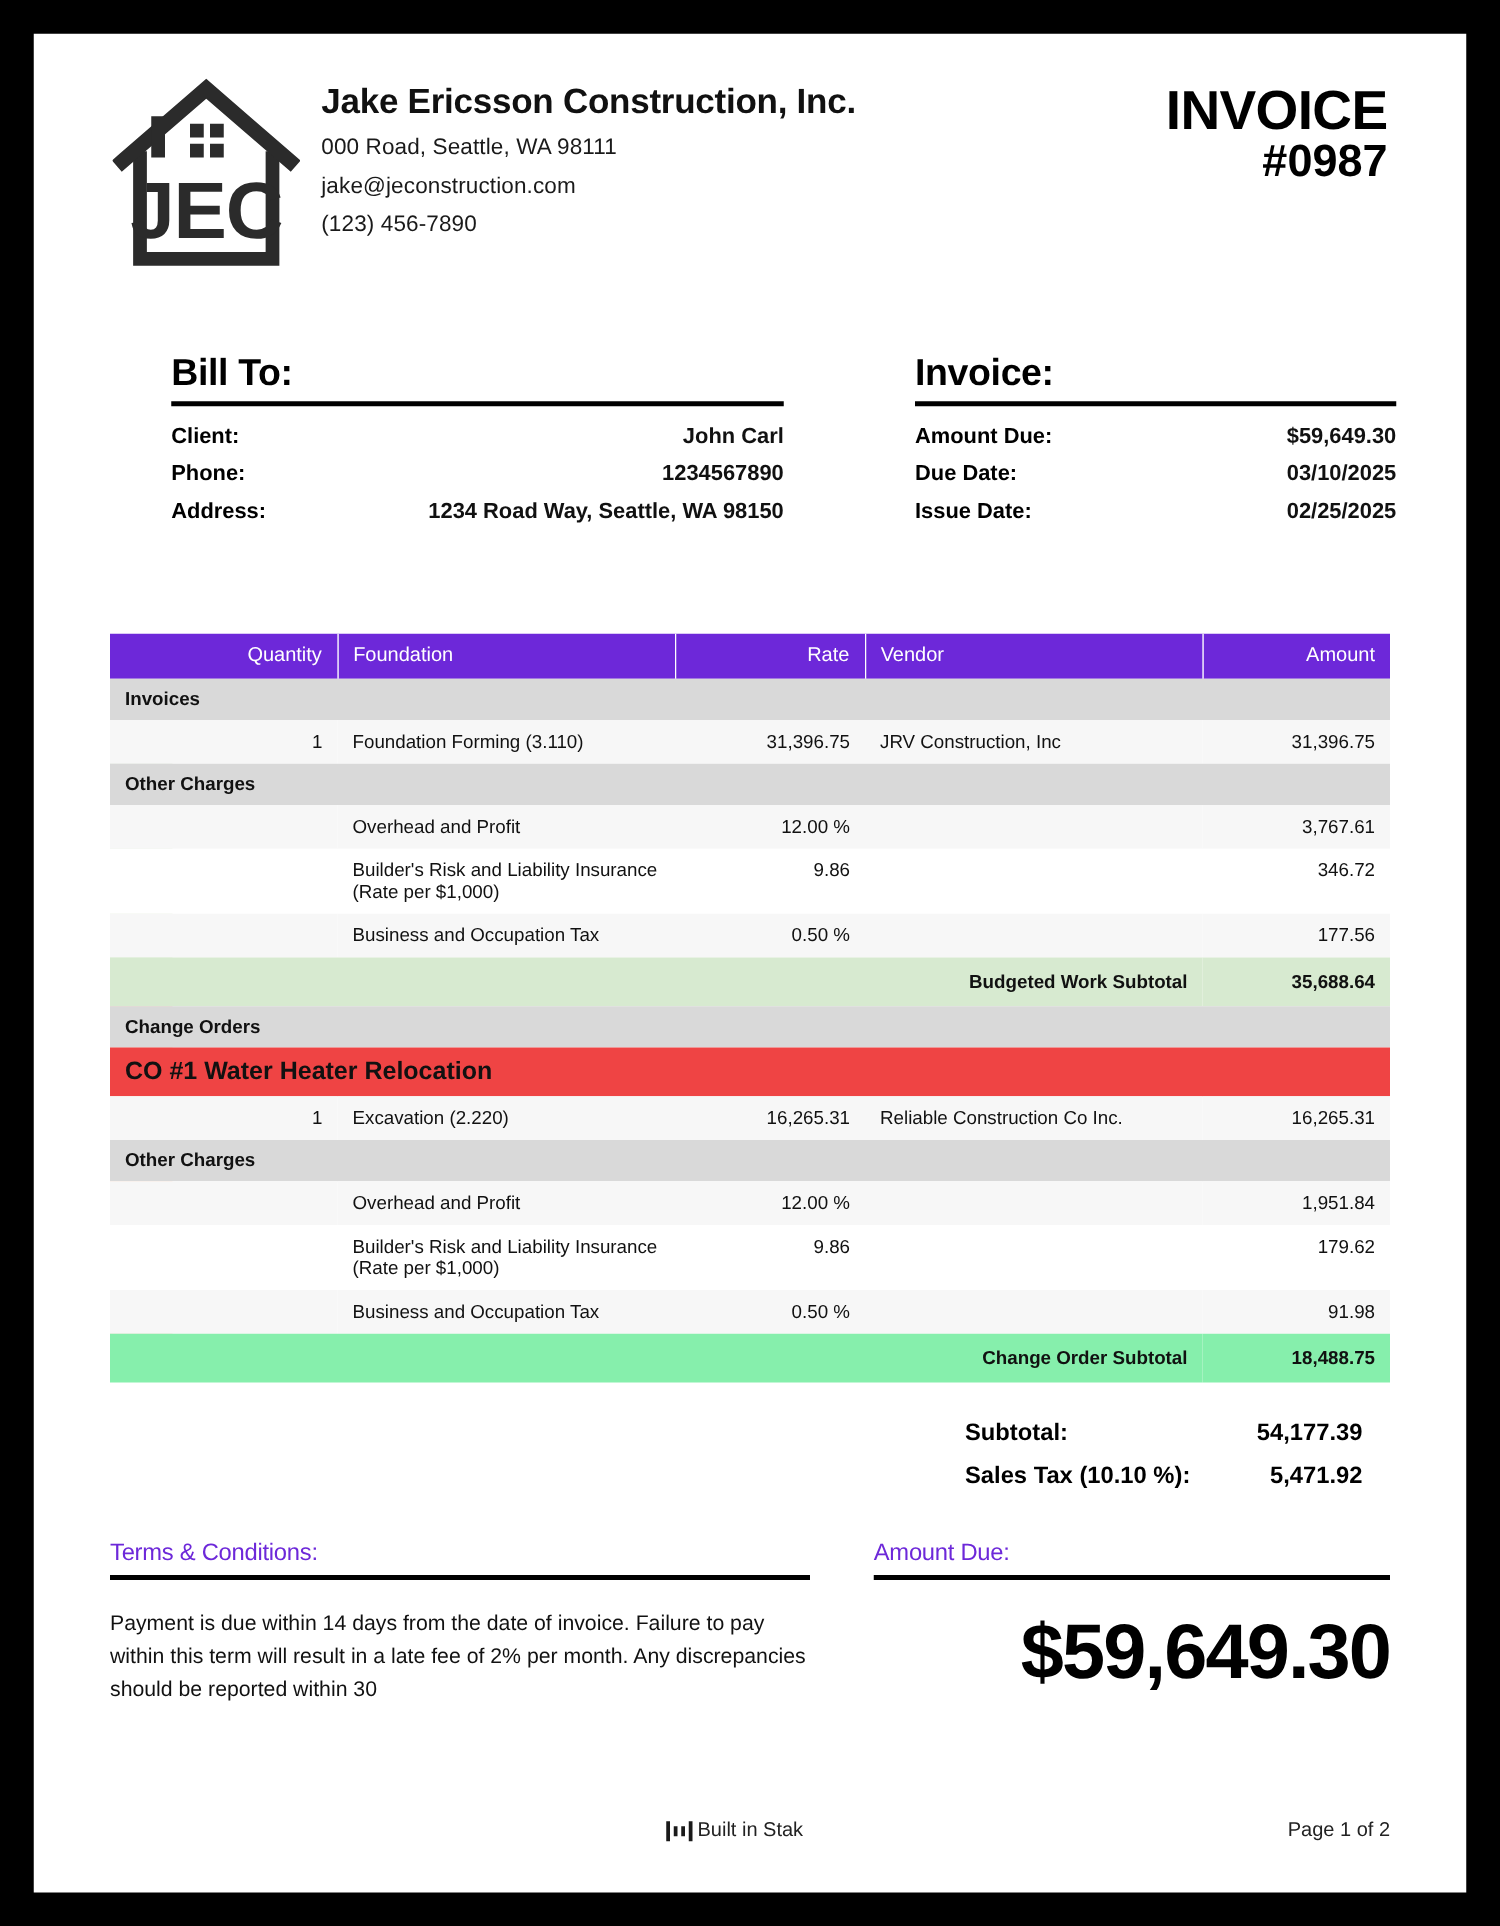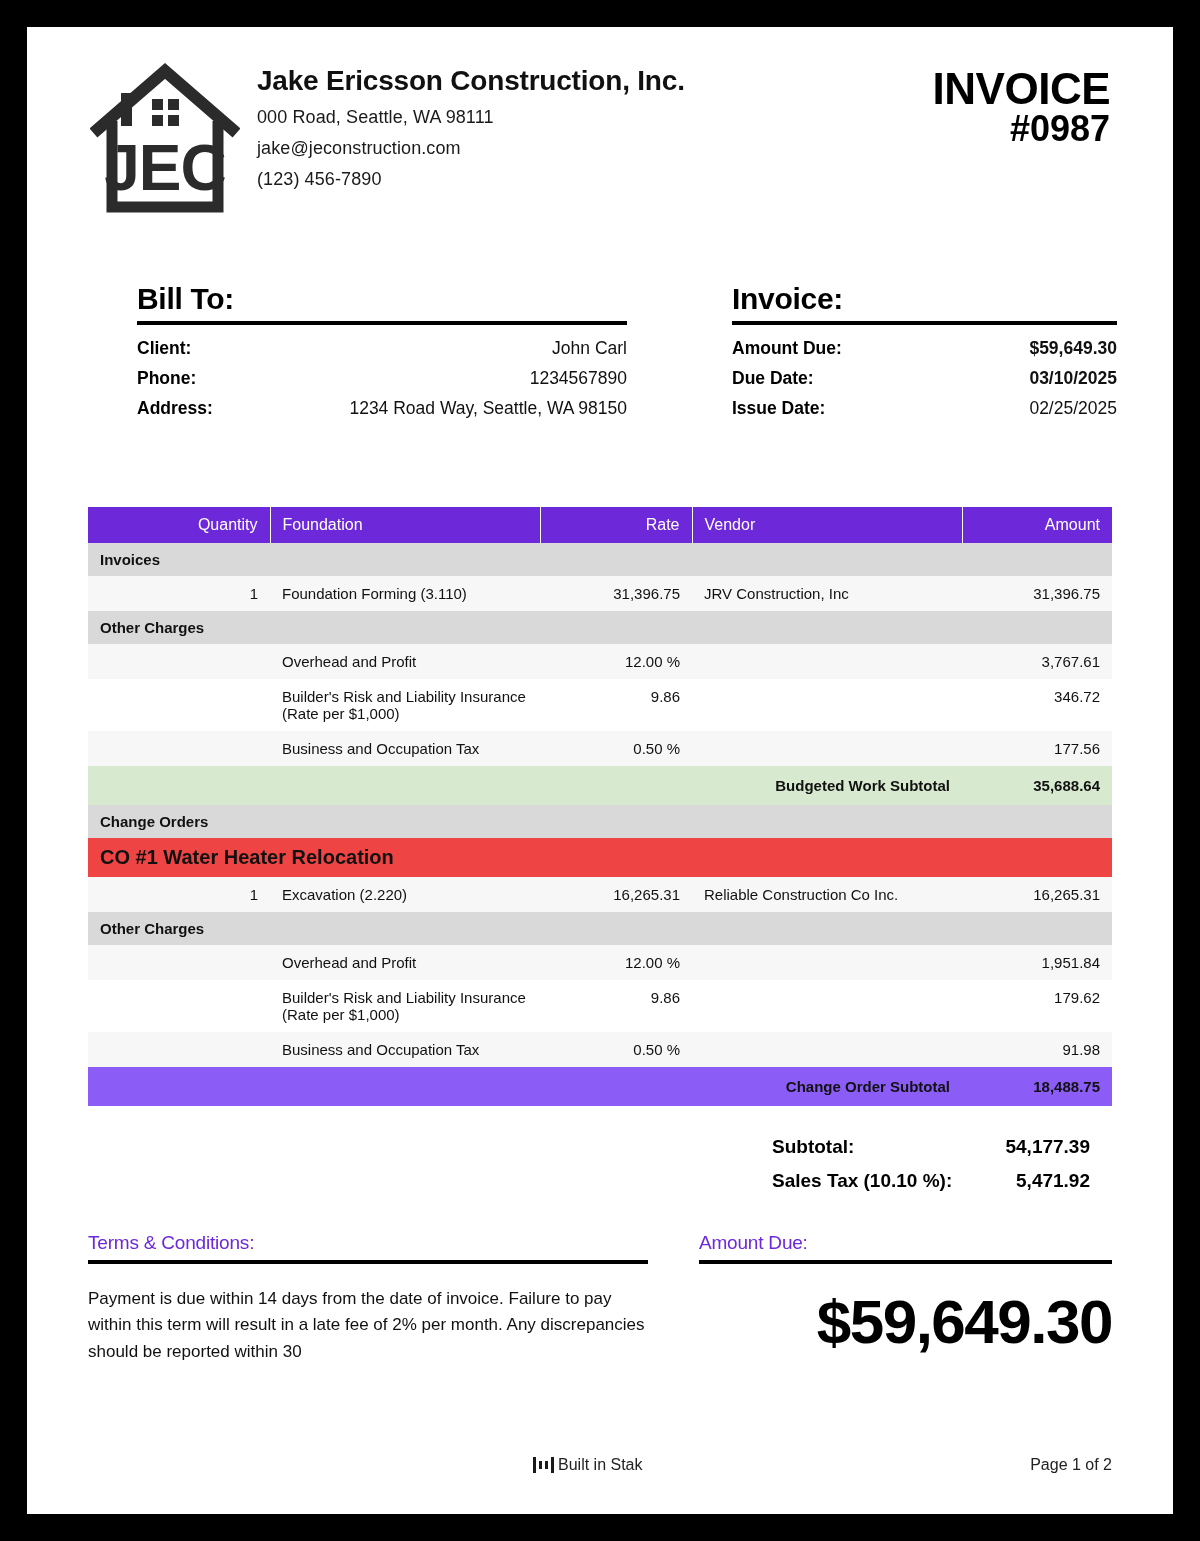--- a/index.html
+++ b/index.html
@@ -100,21 +100,21 @@
     justify-content: space-between;
     align-items: baseline;
     padding: 5px 0 4px 0;
     font-size: 17.5px;
   }
   .kv .k {
     font-weight: bold;
     color: #000;
     white-space: nowrap;
   }
-  .kv .v { color: #111; white-space: nowrap; }
+  .kv .v { color: #111; white-space: nowrap; font-weight: bold; }
   .kv .v.strong { font-weight: bold; }
 
   
   .table-area {
     position: absolute;
     left: 61px;
     top: 480px;
     width: 1024px;
   }
   table.items {
@@ -168,21 +168,21 @@
 
   tr.line-alt td { background: #f7f7f7; }
   tr.line-plain td { background: #ffffff; }
 
   tr.subtotal-green td {
     background: #d7ead0;
     font-weight: bold;
     padding: 11px 12px;
   }
   tr.subtotal-peach td {
-    background: #8b5cf6;
+    background: #86efac;
     font-weight: bold;
     padding: 11px 12px;
   }
 
   
   .totals {
     position: absolute;
     left: 700px;
     top: 1103px;
     width: 385px;

